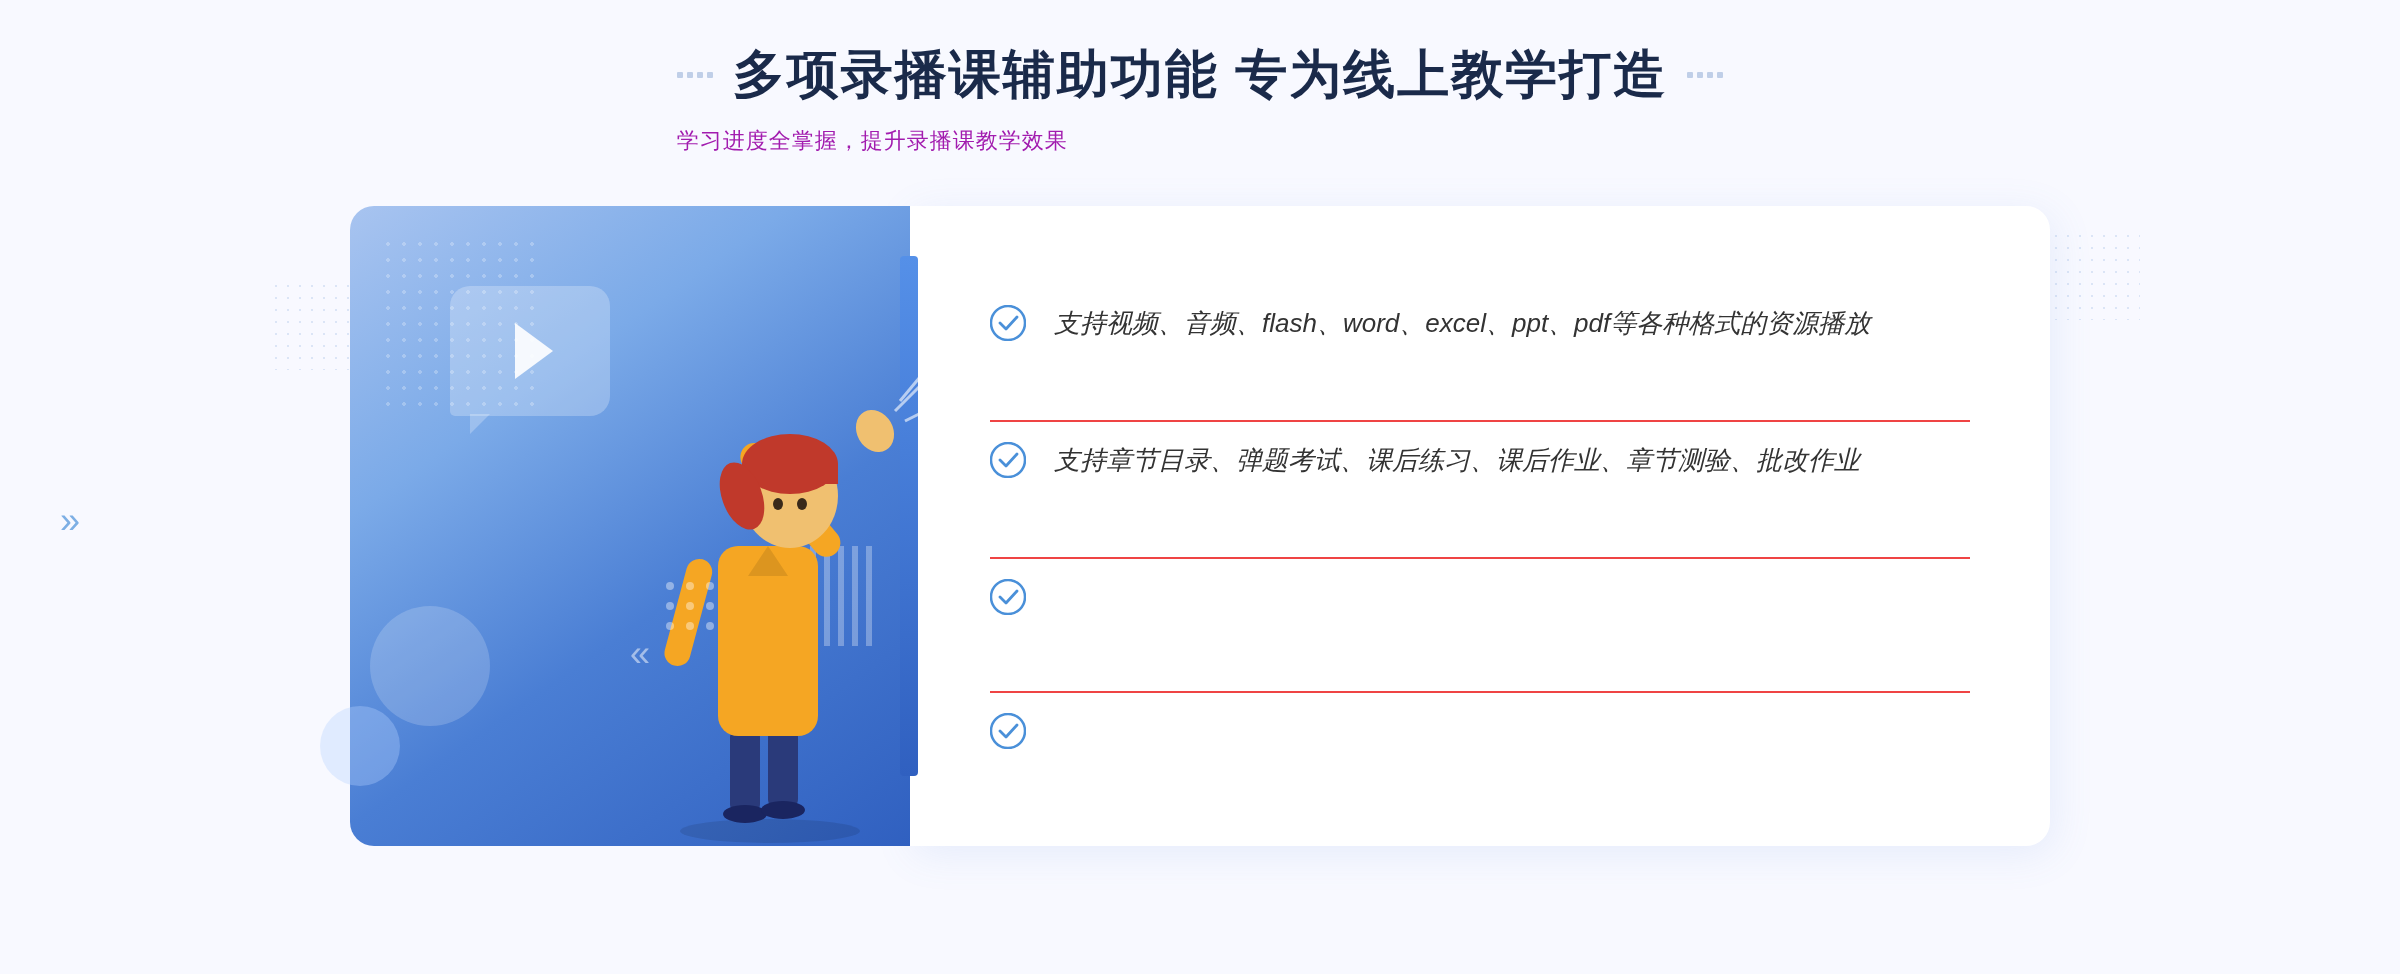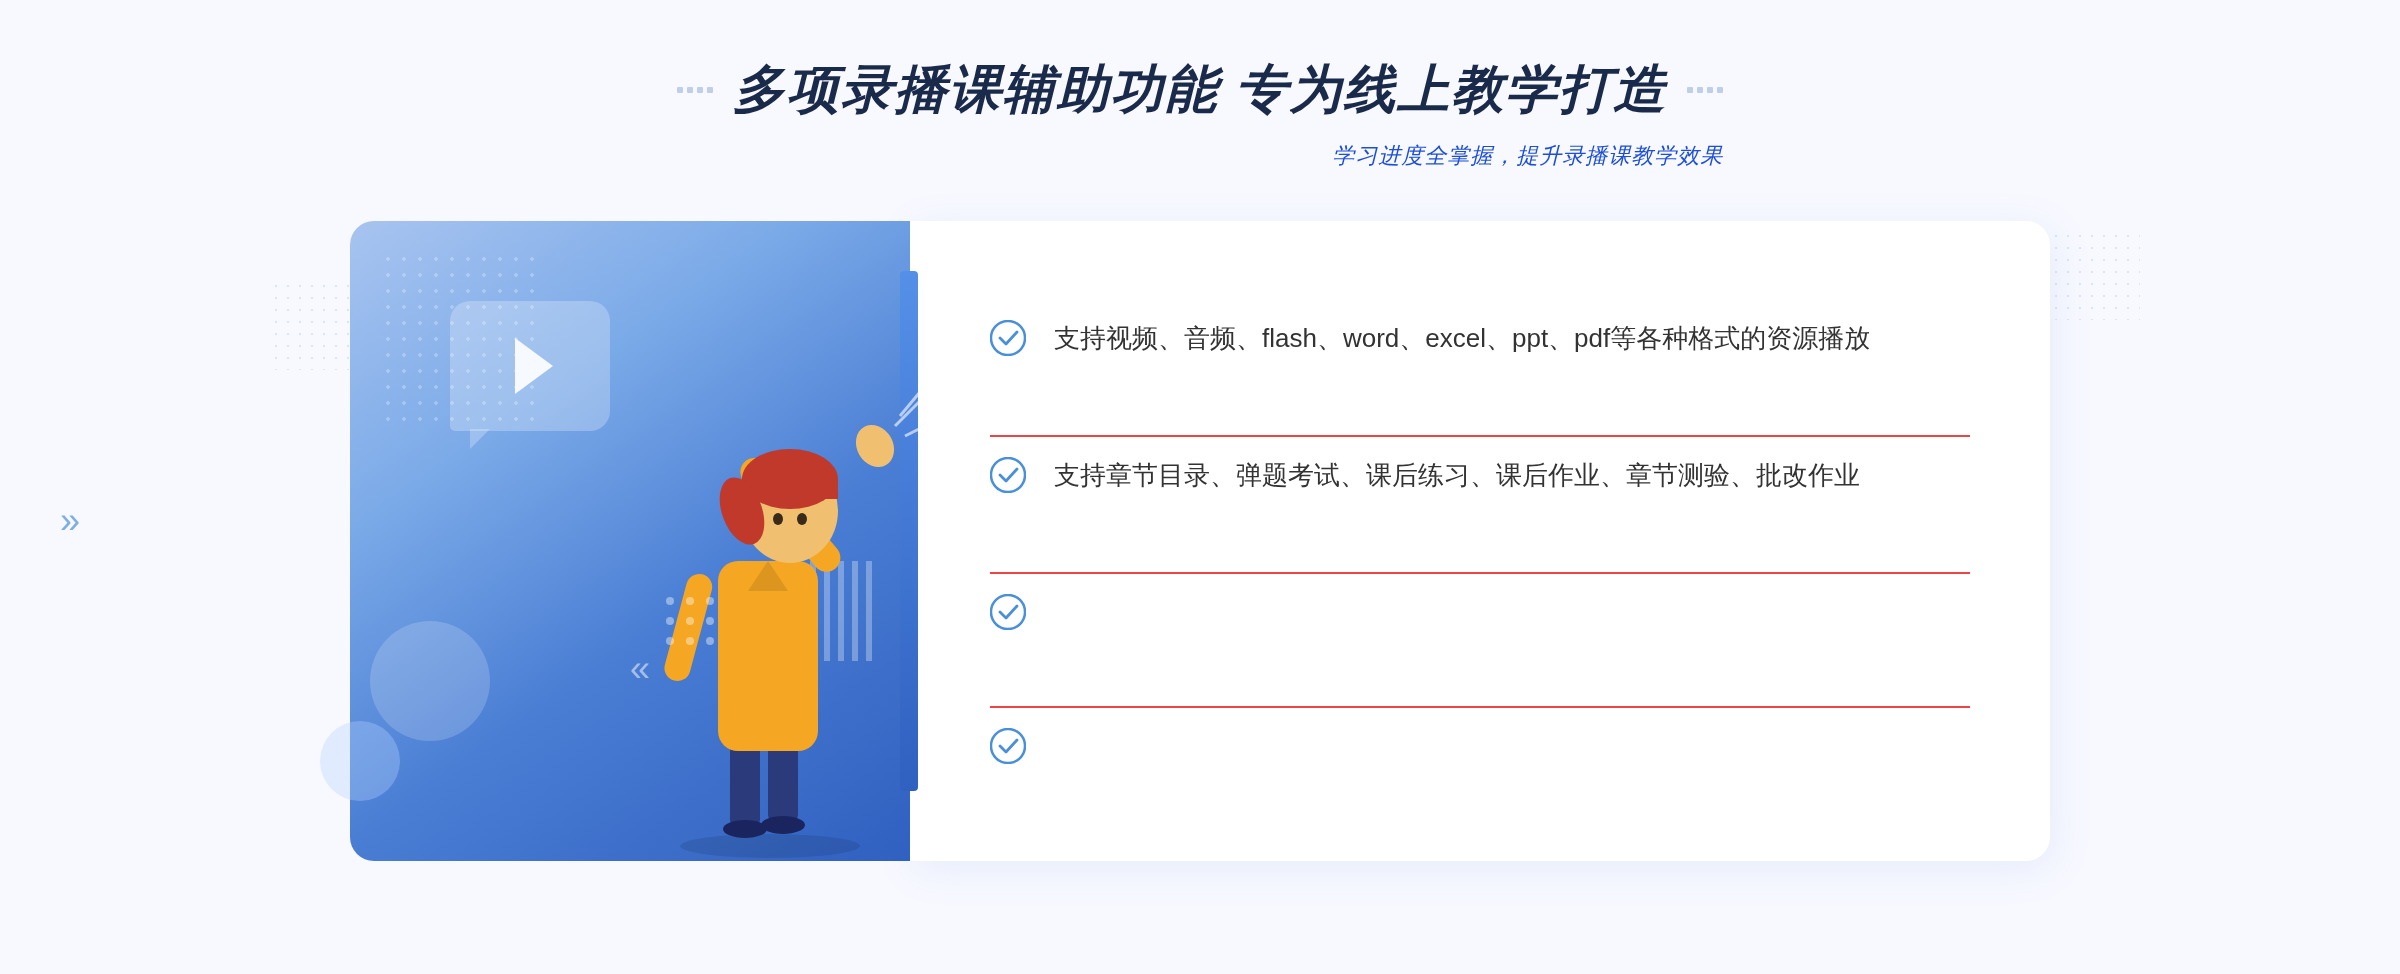--- a/index.html
+++ b/index.html
@@ -55,25 +55,24 @@
       position: absolute;
       left: 60px;
       top: 500px;
       color: #4a90d9;
       font-size: 36px;
       opacity: 0.7;
     }
 
     
     .header-section {
-      margin-top: 55px;
-      text-align: right;
+      margin-top: 40px;
+      text-align: left;
       position: relative;
       z-index: 2;
-      font-style: italic;
     }
 
     .header-title-row {
       display: flex;
       align-items: center;
       justify-content: center;
       gap: 20px;
     }
 
     .title-decorator {
@@ -92,21 +91,21 @@
     .main-title {
       font-size: 52px;
       font-weight: 700;
       color: #1a2a4a;
       letter-spacing: 2px;
     }
 
     .subtitle {
       margin-top: 16px;
       font-size: 22px;
-      color: #1d4ed8;
+      color: #a21caf;
       font-weight: 400;
       letter-spacing: 1px;
     }
 
     
     .content-area {
       display: flex;
       align-items: stretch;
       margin-top: 50px;
       position: relative;
@@ -268,20 +267,21 @@
     .check-icon svg {
       width: 36px;
       height: 36px;
     }
 
     .feature-text {
       font-size: 26px;
       color: #333;
       line-height: 1.6;
       font-weight: 400;
+      font-style: italic;
     }
   </style>
 </head>
 <body>
 
 <div class="page-wrapper">
 
   <div class="dots-left"></div>
   <div class="dots-right"></div>
 

